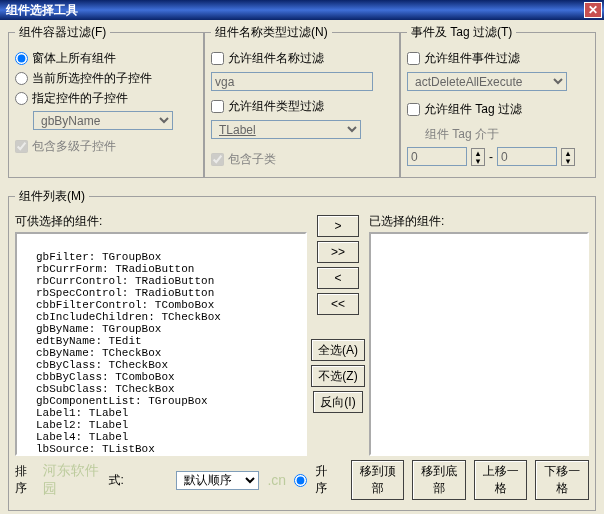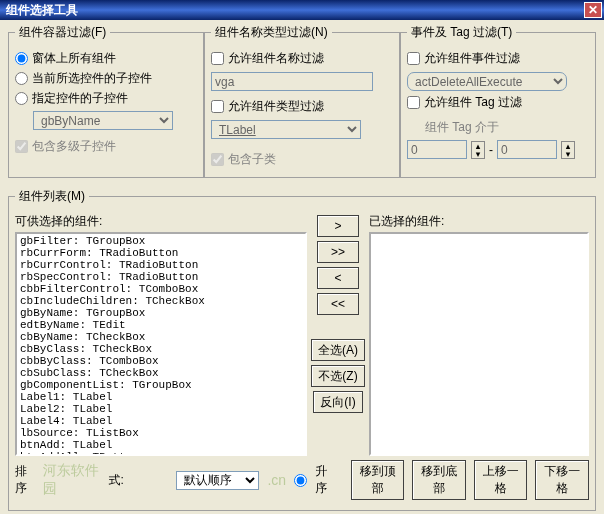--- a/index.html
+++ b/index.html
@@ -15,21 +15,21 @@
 .radio-row, .check-row { display: flex; align-items: center; margin: 3px 0; }
 .radio-row input, .check-row input { margin-right: 4px; }
 input[type="text"], select { border: 1px solid #7F9DB9; background: #fff; height: 19px; padding: 0 3px; font-size: 12px; font-family: inherit; }
 input[type="text"].disabled, select.disabled { background: #ECE9D8; color: #666; }
 .list-section { margin-top: 6px; }
 .list-area { display: flex; gap: 4px; }
 .list-col-left { flex: 1; display: flex; flex-direction: column; }
 .list-col-mid { width: 54px; display: flex; flex-direction: column; gap: 4px; padding-top: 4px; align-items: center; }
 .list-col-right { width: 220px; display: flex; flex-direction: column; }
 .list-label { margin: 2px 0; }
-.listbox { border: 2px inset #fff; background: #fff; height: 224px; overflow-y: scroll; padding: 1px; font-family: "Courier New", monospace; font-size: 11px; }
+.listbox { border: 2px inset #fff; background: #fff; height: 224px; overflow-y: scroll; padding: 17px; font-family: "Courier New", monospace; font-size: 11px; }
 .listbox div { white-space: nowrap; padding: 0 2px; }
 .btn { border: 1px solid #404040; background: #ECE9D8; padding: 2px 6px; text-align: center; min-width: 46px; cursor: pointer; font-size: 12px; box-shadow: 1px 1px 0 #fff inset; }
 .btn-sm { min-width: 42px; height: 22px; display: inline-flex; align-items: center; justify-content: center; }
 .bottom-row { display: flex; align-items: center; gap: 8px; padding: 4px 0; }
 .bottom-row .spacer { flex: 1; }
 .check-row-bot { display: flex; align-items: center; padding: 2px 0; }
 .watermark { color: #9db876; font-size: 14px; opacity: 0.6; }
 .tag-range { display: flex; align-items: center; gap: 4px; margin-top: 4px; }
 .gray-text { color: #808080; margin-top: 8px; }
 .mid-gap { height: 16px; }
@@ -82,21 +82,21 @@
           <span>包含子类</span>
         </div>
     </fieldset>
 
     <fieldset>
       <legend><span>事件及 Tag 过滤(T)</span></legend>
       <div class="check-row">
           <input type="checkbox" style="">
           <span>允许组件事件过滤</span>
         </div>
-      <select class="disabled" style="width:160px;margin:2px 0 0 0;border-radius:7px;"><option>actDeleteAllExecute</option></select>
+      <select class="disabled" style="width:160px;margin:2px 0 7px 0;"><option>actDeleteAllExecute</option></select>
       <div class="check-row">
           <input type="checkbox" style="">
           <span>允许组件 Tag 过滤</span>
         </div>
       <div class="gray-text" style="padding-left:18px;">组件 Tag 介于</div>
       <div class="tag-range">
         <input type="text" class="disabled" style="width: 60px;" value="0">
           <span style="display:inline-block;width:14px;border:1px solid #888;text-align:center;font-size:9px;line-height:8px;">▴<br>▾</span>
         <span>-</span>
         <input type="text" class="disabled" style="width: 60px;" value="0">

